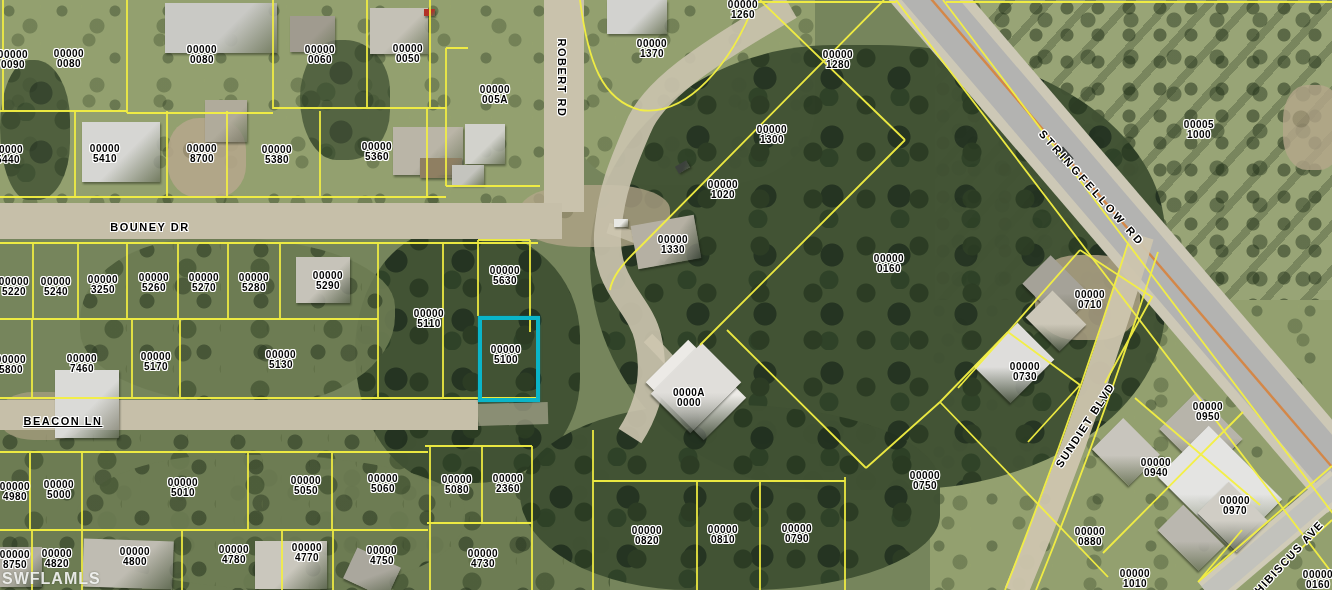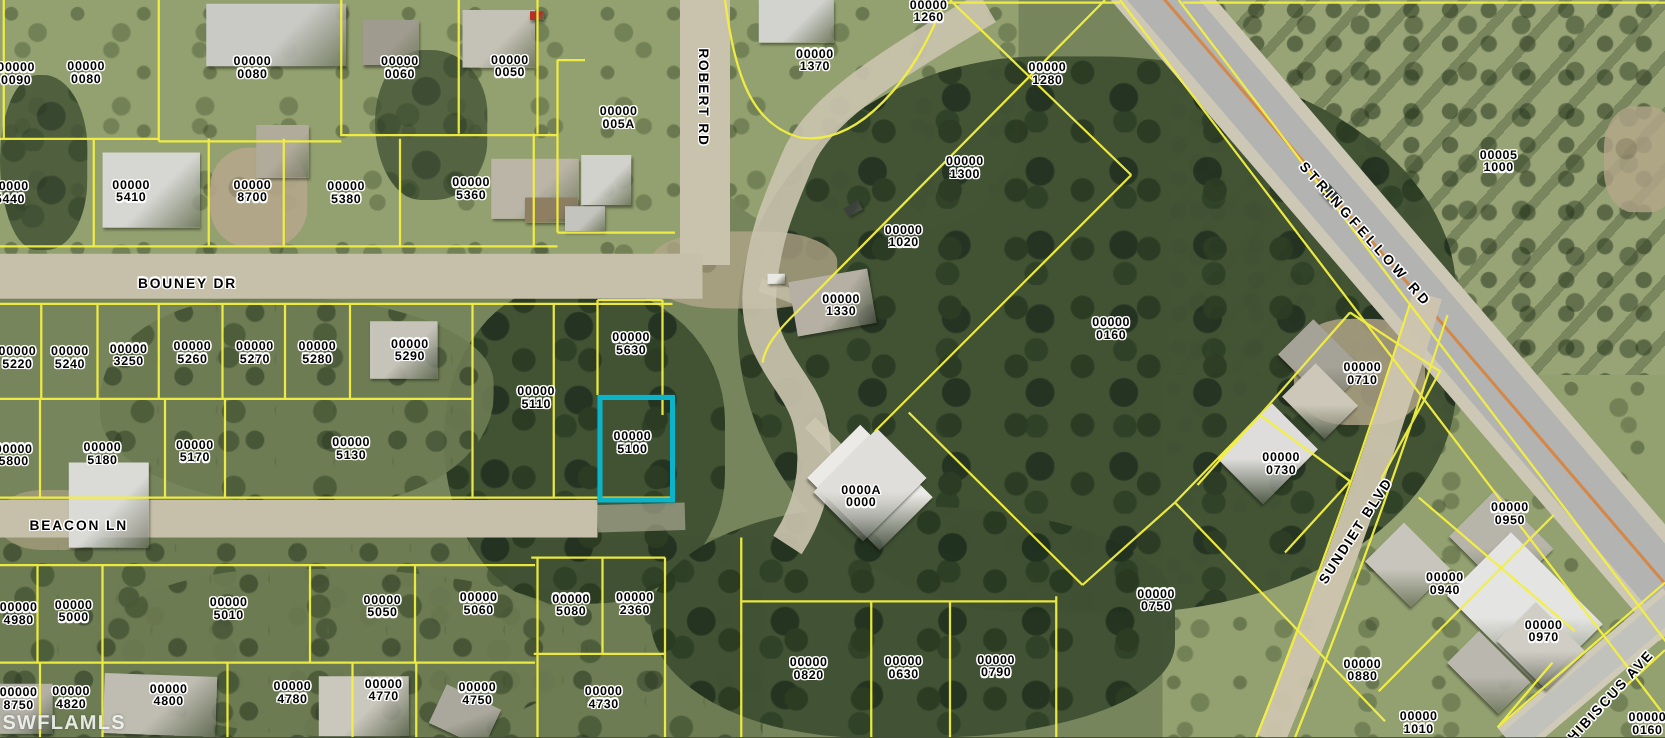--- a/index.html
+++ b/index.html
@@ -158,21 +158,21 @@
       <div class="plabel" style="left: 14px; top: 287px;"><span>00000</span><br><span>5220</span></div>
       <div class="plabel" style="left: 56px; top: 287px;"><span>00000</span><br><span>5240</span></div>
       <div class="plabel" style="left: 103px; top: 285px;"><span>00000</span><br><span>3250</span></div>
       <div class="plabel" style="left: 154px; top: 283px;"><span>00000</span><br><span>5260</span></div>
       <div class="plabel" style="left: 204px; top: 283px;"><span>00000</span><br><span>5270</span></div>
       <div class="plabel" style="left: 254px; top: 283px;"><span>00000</span><br><span>5280</span></div>
       <div class="plabel" style="left: 328px; top: 281px;"><span>00000</span><br><span>5290</span></div>
       <div class="plabel" style="left: 505px; top: 276px;"><span>00000</span><br><span>5630</span></div>
       <div class="plabel" style="left: 429px; top: 319px;"><span>00000</span><br><span>5110</span></div>
       <div class="plabel" style="left: 11px; top: 365px;"><span>00000</span><br><span>5800</span></div>
-      <div class="plabel" style="left: 82px; top: 364px;"><span>00000</span><br><span>5180</span></div>
+      <div class="plabel" style="left: 82px; top: 364px;"><span>00000</span><br><span>7460</span></div>
       <div class="plabel" style="left: 156px; top: 362px;"><span>00000</span><br><span>5170</span></div>
       <div class="plabel" style="left: 281px; top: 360px;"><span>00000</span><br><span>5130</span></div>
       <div class="plabel" style="left: 506px; top: 355px;"><span>00000</span><br><span>5100</span></div>
       <div class="plabel" style="left: 15px; top: 492px;"><span>00000</span><br><span>4980</span></div>
       <div class="plabel" style="left: 59px; top: 490px;"><span>00000</span><br><span>5000</span></div>
       <div class="plabel" style="left: 183px; top: 488px;"><span>00000</span><br><span>5010</span></div>
       <div class="plabel" style="left: 306px; top: 486px;"><span>00000</span><br><span>5050</span></div>
       <div class="plabel" style="left: 383px; top: 484px;"><span>00000</span><br><span>5060</span></div>
       <div class="plabel" style="left: 457px; top: 485px;"><span>00000</span><br><span>5080</span></div>
       <div class="plabel" style="left: 508px; top: 484px;"><span>00000</span><br><span>2360</span></div>
@@ -192,29 +192,29 @@
       <div class="plabel" style="left: 889px; top: 264px;"><span>00000</span><br><span>0160</span></div>
       <div class="plabel" style="left: 1199px; top: 130px;"><span>00005</span><br><span>1000</span></div>
       <div class="plabel" style="left: 1090px; top: 300px;"><span>00000</span><br><span>0710</span></div>
       <div class="plabel" style="left: 1025px; top: 372px;"><span>00000</span><br><span>0730</span></div>
       <div class="plabel" style="left: 925px; top: 481px;"><span>00000</span><br><span>0750</span></div>
       <div class="plabel" style="left: 1208px; top: 412px;"><span>00000</span><br><span>0950</span></div>
       <div class="plabel" style="left: 1156px; top: 468px;"><span>00000</span><br><span>0940</span></div>
       <div class="plabel" style="left: 1235px; top: 506px;"><span>00000</span><br><span>0970</span></div>
       <div class="plabel" style="left: 1090px; top: 537px;"><span>00000</span><br><span>0880</span></div>
       <div class="plabel" style="left: 647px; top: 536px;"><span>00000</span><br><span>0820</span></div>
-      <div class="plabel" style="left: 723px; top: 535px;"><span>00000</span><br><span>0630</span></div>
+      <div class="plabel" style="left: 723px; top: 535px;"><span>00000</span><br><span>0810</span></div>
       <div class="plabel" style="left: 797px; top: 534px;"><span>00000</span><br><span>0790</span></div>
       <div class="plabel" style="left: 689px; top: 398px;"><span>0000A</span><br><span>0000</span></div>
       <div class="plabel" style="left: 1135px; top: 579px;"><span>00000</span><br><span>1010</span></div>
       <div class="plabel" style="left: 1318px; top: 580px;"><span>00000</span><br><span>0160</span></div>
     </div>
   <div>
       <div class="slabel" style="left: 144px; top: 227px; transform: translate(-50%, -50%) rotate(0deg); padding-left: 12px;">BOUNEY DR</div>
       <div class="slabel" style="left: 562px; top: 78px; transform: translate(-50%, -50%) rotate(90deg);">ROBERT RD</div>
-      <div class="slabel" style="left: 63px; top: 421px; transform: translate(-50%, -50%) rotate(0deg);">BEACON LN</div>
+      <div class="slabel" style="left: 63px; top: 421px; transform: translate(-50%, -50%) rotate(0deg); text-decoration: underline;">BEACON LN</div>
       <div class="slabel" style="left: 1092px; top: 188px; transform: translate(-50%, -50%) rotate(48deg); letter-spacing: 3px;">STRINGFELLOW RD</div>
       <div class="slabel" style="left: 1085px; top: 425px; transform: translate(-50%, -50%) rotate(-57deg);">SUNDIET BLVD</div>
       <div class="slabel" style="left: 1289px; top: 557px; transform: translate(-50%, -50%) rotate(-47deg);">HIBISCUS AVE</div>
     </div>
 
   <div id="watermark">SWFLAMLS</div>
 </div>
 
 </body></html>

